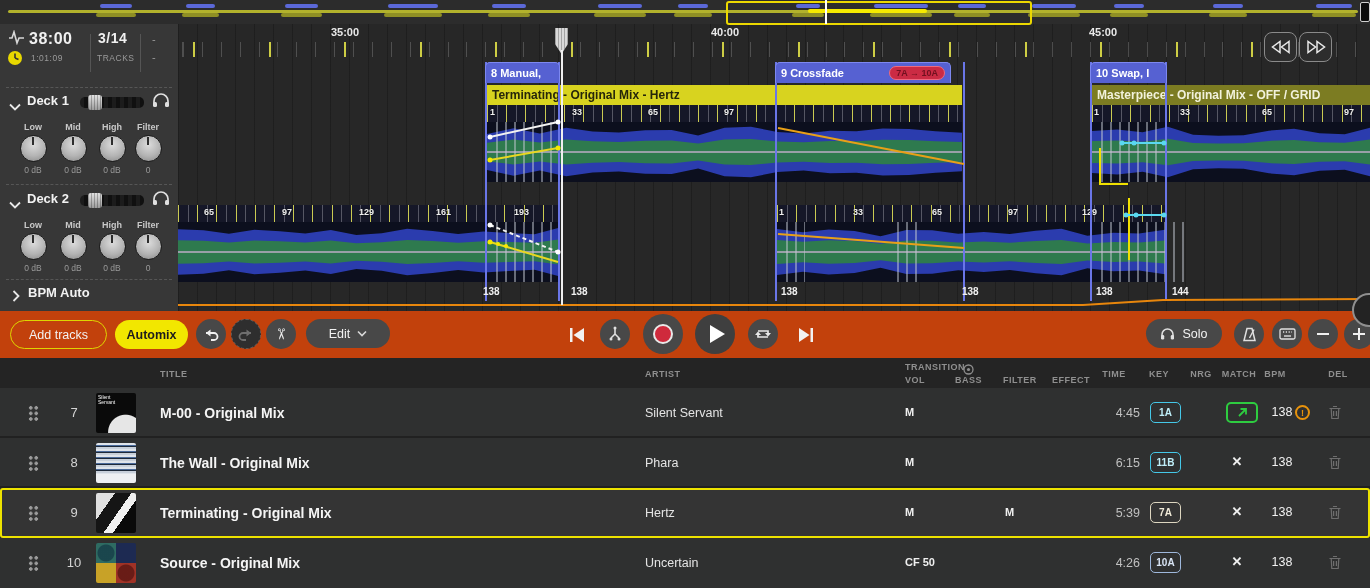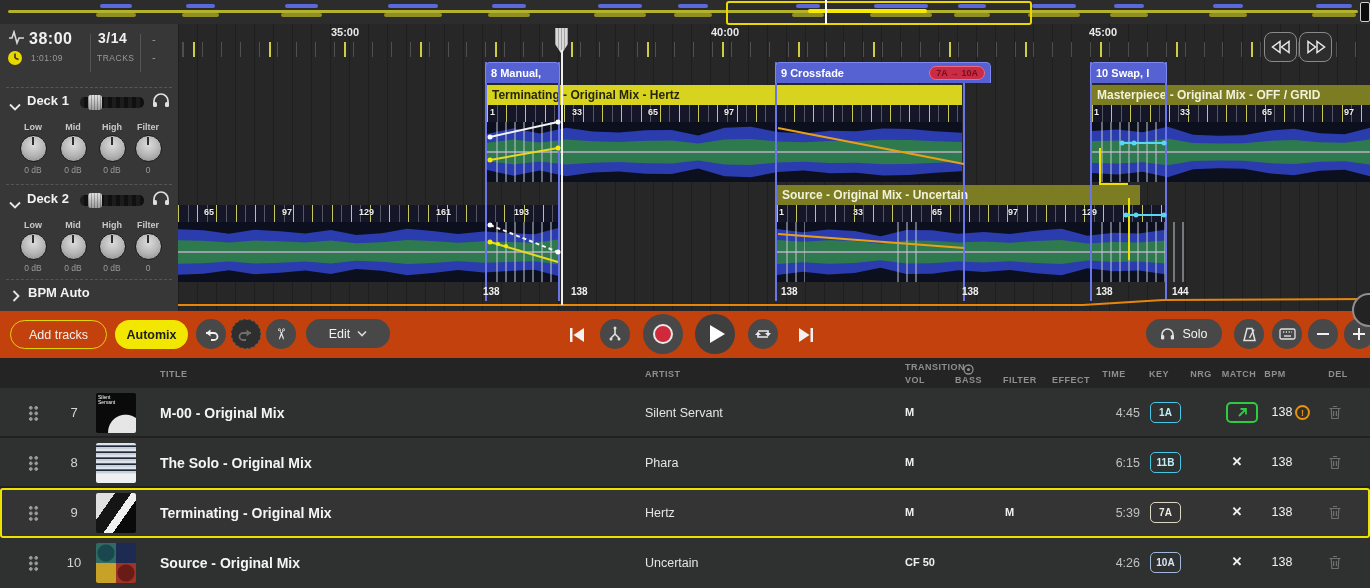--- a/index.html
+++ b/index.html
@@ -303,21 +303,20 @@
       <span class="beat" style="left:336px;">193</span>
     </div>
     <div class="wf" style="left:0px;top:198px;width:382px;">
         <svg width="382" height="60" style="display:block">
           <polygon points="0.0,7.2 25.5,8.2 50.9,11.8 76.4,7.7 101.9,9.3 127.3,11.6 152.8,7.9 178.3,13.0 203.7,11.2 229.2,6.8 254.7,9.1 280.1,12.1 305.6,9.4 331.1,10.9 356.5,12.2 382.0,5.5 382.0,54.5 356.5,47.8 331.1,49.1 305.6,50.6 280.1,47.9 254.7,50.9 229.2,53.2 203.7,48.8 178.3,47.0 152.8,52.1 127.3,48.4 101.9,50.7 76.4,52.3 50.9,48.2 25.5,51.8 0.0,52.8" fill="#2b3cae"></polygon>
           <polygon points="0.0,18.2 25.5,18.7 50.9,20.5 76.4,18.4 101.9,19.2 127.3,20.4 152.8,18.5 178.3,21.2 203.7,20.2 229.2,17.9 254.7,19.1 280.1,20.7 305.6,19.3 331.1,20.1 356.5,20.7 382.0,17.2 382.0,42.8 356.5,39.3 331.1,39.9 305.6,40.7 280.1,39.3 254.7,40.9 229.2,42.1 203.7,39.8 178.3,38.8 152.8,41.5 127.3,39.6 101.9,40.8 76.4,41.6 50.9,39.5 25.5,41.3 0.0,41.8" fill="#2e7a4e"></polygon>
           <rect x="0" y="29" width="382" height="2" fill="#98a0a8"></rect>
         </svg>
       </div>
 
-    <div class="titlebar tb-olive" style="left:599px;top:161px;width:363px;">Source - Original Mix - Uncertain</div>
     <div class="beatbar" style="left:599px;top:181px;width:388px;">
       <span class="beat" style="left:2px;">1</span>
       <span class="beat" style="left:76px;">33</span>
       <span class="beat" style="left:155px;">65</span>
       <span class="beat" style="left:231px;">97</span>
       <span class="beat" style="left:305px;">129</span>
     </div>
     <div class="wf" style="left:599px;top:198px;width:388px;">
         <svg width="388" height="60" style="display:block">
           <polygon points="0.0,6.9 25.9,10.2 51.7,7.5 77.6,9.1 103.5,14.3 129.3,8.1 155.2,8.3 181.1,11.8 206.9,10.0 232.8,12.1 258.7,8.7 284.5,6.7 310.4,13.8 336.3,10.7 362.1,11.6 388.0,7.8 388.0,52.2 362.1,48.4 336.3,49.3 310.4,46.2 284.5,53.3 258.7,51.3 232.8,47.9 206.9,50.0 181.1,48.2 155.2,51.7 129.3,51.9 103.5,45.7 77.6,50.9 51.7,52.5 25.9,49.8 0.0,53.1" fill="#2b3cae"></polygon>
@@ -331,21 +330,21 @@
     <div class="stutter" style="left:601px;top:198px;width:26px;height:60px;"></div>
     <div class="stutter" style="left:712px;top:198px;width:34px;height:60px;"></div>
     <div class="stutter" style="left:916px;top:98px;width:70px;height:60px;"></div>
     <div class="stutter" style="left:916px;top:198px;width:90px;height:60px;"></div>
 
     <div class="block" style="left:307px;width:75px;"></div>
     <div class="blockhead" style="left:307px;width:75px;">
       <span>8 Manual,</span>
     </div>
     <div class="block" style="left:597px;width:190px;"></div>
-    <div class="blockhead" style="left:597px;width:216px;">
+    <div class="blockhead" style="left:597px;width:176px;">
       <span>9 Crossfade</span>
       <span class="keybadge-red">7A → 10A</span>
     </div>
     <div class="block" style="left:912px;width:77px;"></div>
     <div class="blockhead" style="left:912px;width:77px;">
       <span>10 Swap, I</span>
     </div>
 
     <svg id="auto-lines" width="1192" height="287">
       <line x1="312" y1="113" x2="380" y2="98" stroke="#f2f2f2" stroke-width="2"></line>
@@ -532,21 +531,21 @@
         <svg width="14" height="15">
             <path d="M1.5 3.5h11M5 1.5h4M3.2 3.5l.6 10h6.4l.6-10M5.6 6v5M8.4 6v5" stroke="#6e6e6e" stroke-width="1.2" fill="none"></path>
           </svg>
       </span>
     </div>
 
     <div class="row" style="top:80px;border-bottom:2px solid #212121;">
       <span class="handle"></span>
       <span class="rownum">8</span>
       <span class="art" style="background-image:linear-gradient(transparent 0 31px,#eef0f2 31px),repeating-linear-gradient(180deg,#dfe4ea 0 2px,#4a6a9a 2px 3px,#1e2a3a 3px 4px,#c8d0da 4px 6px);"></span>
-      <span class="rtitle">The Solo - Original Mix</span>
+      <span class="rtitle">The Wall - Original Mix</span>
       <span class="rartist">Phara</span>
       <span class="rtrans" style="left:905px;">M</span>
       <span class="rtime">6:15</span>
       <span class="keybadge k-cyan">11B</span>
       <span class="matchx">✕</span>
       <span class="rbpm">138</span>
       <span class="trash">
         <svg width="14" height="15">
             <path d="M1.5 3.5h11M5 1.5h4M3.2 3.5l.6 10h6.4l.6-10M5.6 6v5M8.4 6v5" stroke="#6e6e6e" stroke-width="1.2" fill="none"></path>
           </svg>

